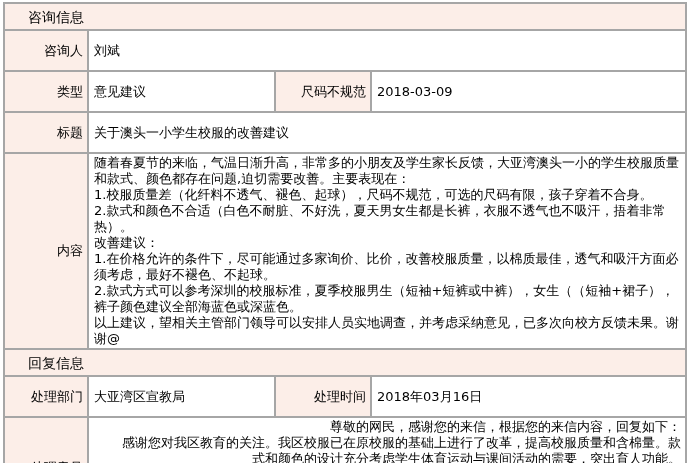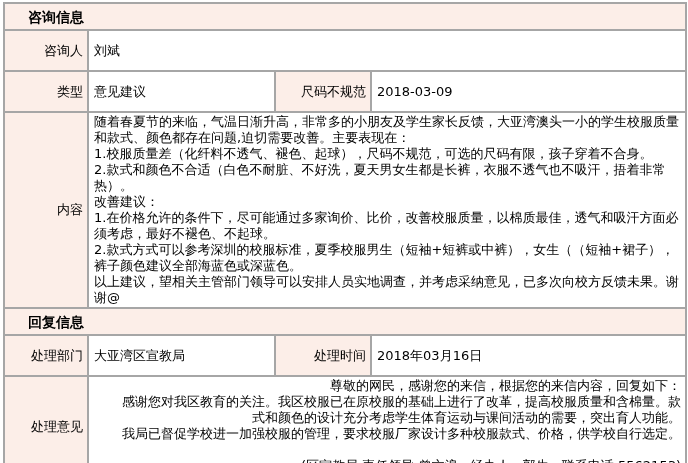--- a/index.html
+++ b/index.html
@@ -15,21 +15,21 @@
     table-layout:fixed;
     border-collapse:separate;
     border-spacing:0;
     border:1px solid #a6a6a6;
     font-size:13px;
     line-height:16px;
   }
   td { border:1px solid #a6a6a6; box-sizing:border-box; overflow:hidden; }
   td.section-header {
     background:#fceee8;
-    font-weight:bold;
+    font-weight:normal;
     font-size:14px;
     padding:0 11px 0 23px;
     height:27px;
     vertical-align:middle;
   }
   td.label {
     background:#fceee8;
     text-align:right;
     padding:0 4px 0 2px;
     vertical-align:middle;
@@ -72,20 +72,24 @@
       <td class="value" colspan="3">刘斌</td>
     </tr>
 
     <tr class="simple-row">
       <td class="label">类型</td>
       <td class="value">意见建议</td>
       <td class="label">尺码不规范</td>
       <td class="value">2018-03-09</td>
     </tr>
 
+    <tr class="simple-row">
+      <td class="label">标题</td>
+      <td class="value" colspan="3">关于澳头一小学生校服的改善建议</td>
+    </tr>
 
     <tr class="content-row">
       <td class="label">内容</td>
       <td class="value longtext" colspan="3">随着春夏节的来临，气温日渐升高，非常多的小朋友及学生家长反馈，大亚湾澳头一小的学生校服质量和款式、颜色都存在问题,迫切需要改善。主要表现在：
 1.校服质量差（化纤料不透气、褪色、起球），尺码不规范，可选的尺码有限，孩子穿着不合身。
 2.款式和颜色不合适（白色不耐脏、不好洗，夏天男女生都是长裤，衣服不透气也不吸汗，捂着非常热）。
 改善建议：
 1.在价格允许的条件下，尽可能通过多家询价、比价，改善校服质量，以棉质最佳，透气和吸汗方面必须考虑，最好不褪色、不起球。
 2.款式方式可以参考深圳的校服标准，夏季校服男生（短袖+短裤或中裤），女生（（短袖+裙子），裤子颜色建议全部海蓝色或深蓝色。
 以上建议，望相关主管部门领导可以安排人员实地调查，并考虑采纳意见，已多次向校方反馈未果。谢谢@</td>

